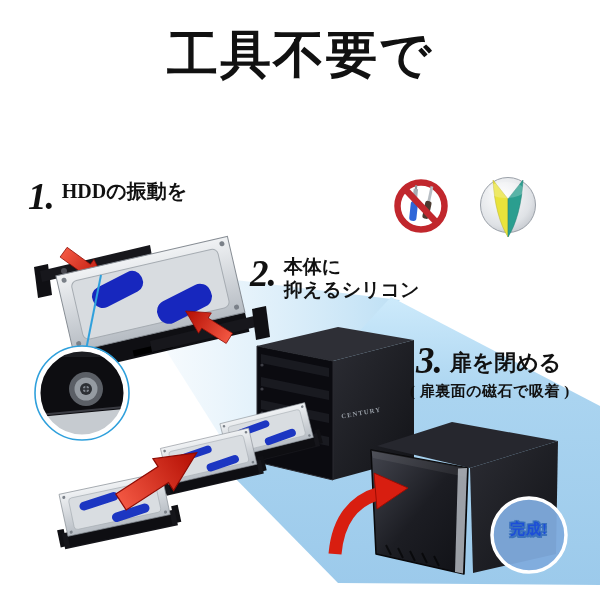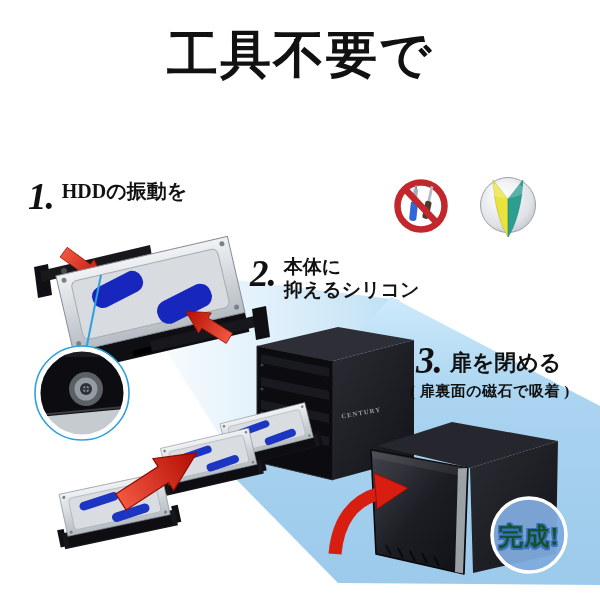--- a/index.html
+++ b/index.html
@@ -22,22 +22,22 @@
   #step3note{left:410px;top:373px;font-size:15px;font-weight:700;letter-spacing:.5px;}
   
   #callout{left:16px;top:414px;font-size:17px;font-weight:700;color:#1b4ed6;line-height:1.3;
     text-shadow:-2px -2px 0 #fff,2px -2px 0 #fff,-2px 2px 0 #fff,2px 2px 0 #fff,
                  0 -2px 0 #fff,0 2px 0 #fff,-2px 0 0 #fff,2px 0 0 #fff;}
   #callout span{display:block;}
   
   #century{left:341px;top:400px;font-size:6.5px;font-weight:700;color:#9aa0a8;
            letter-spacing:1.2px;transform:rotate(-10deg);}
   
-  #kansei{left:492px;top:511px;width:74px;text-align:center;font-size:25px;font-weight:700;
-    color:#14532d;letter-spacing:1px;
+  #kansei{left:492px;top:511px;width:74px;text-align:center;font-size:15px;font-weight:700;
+    color:#1d4ed8;letter-spacing:1px;
     text-shadow:-1.5px -1.5px 0 #3b72bd,1.5px -1.5px 0 #3b72bd,-1.5px 1.5px 0 #3b72bd,
                 1.5px 1.5px 0 #3b72bd,0 1.5px 0 #3b72bd,0 -1.5px 0 #3b72bd;}
 </style>
 </head>
 <body>
 
 <div id="stage">
 
 <svg id="art" width="600" height="600" viewBox="0 0 600 600">
   <defs>

